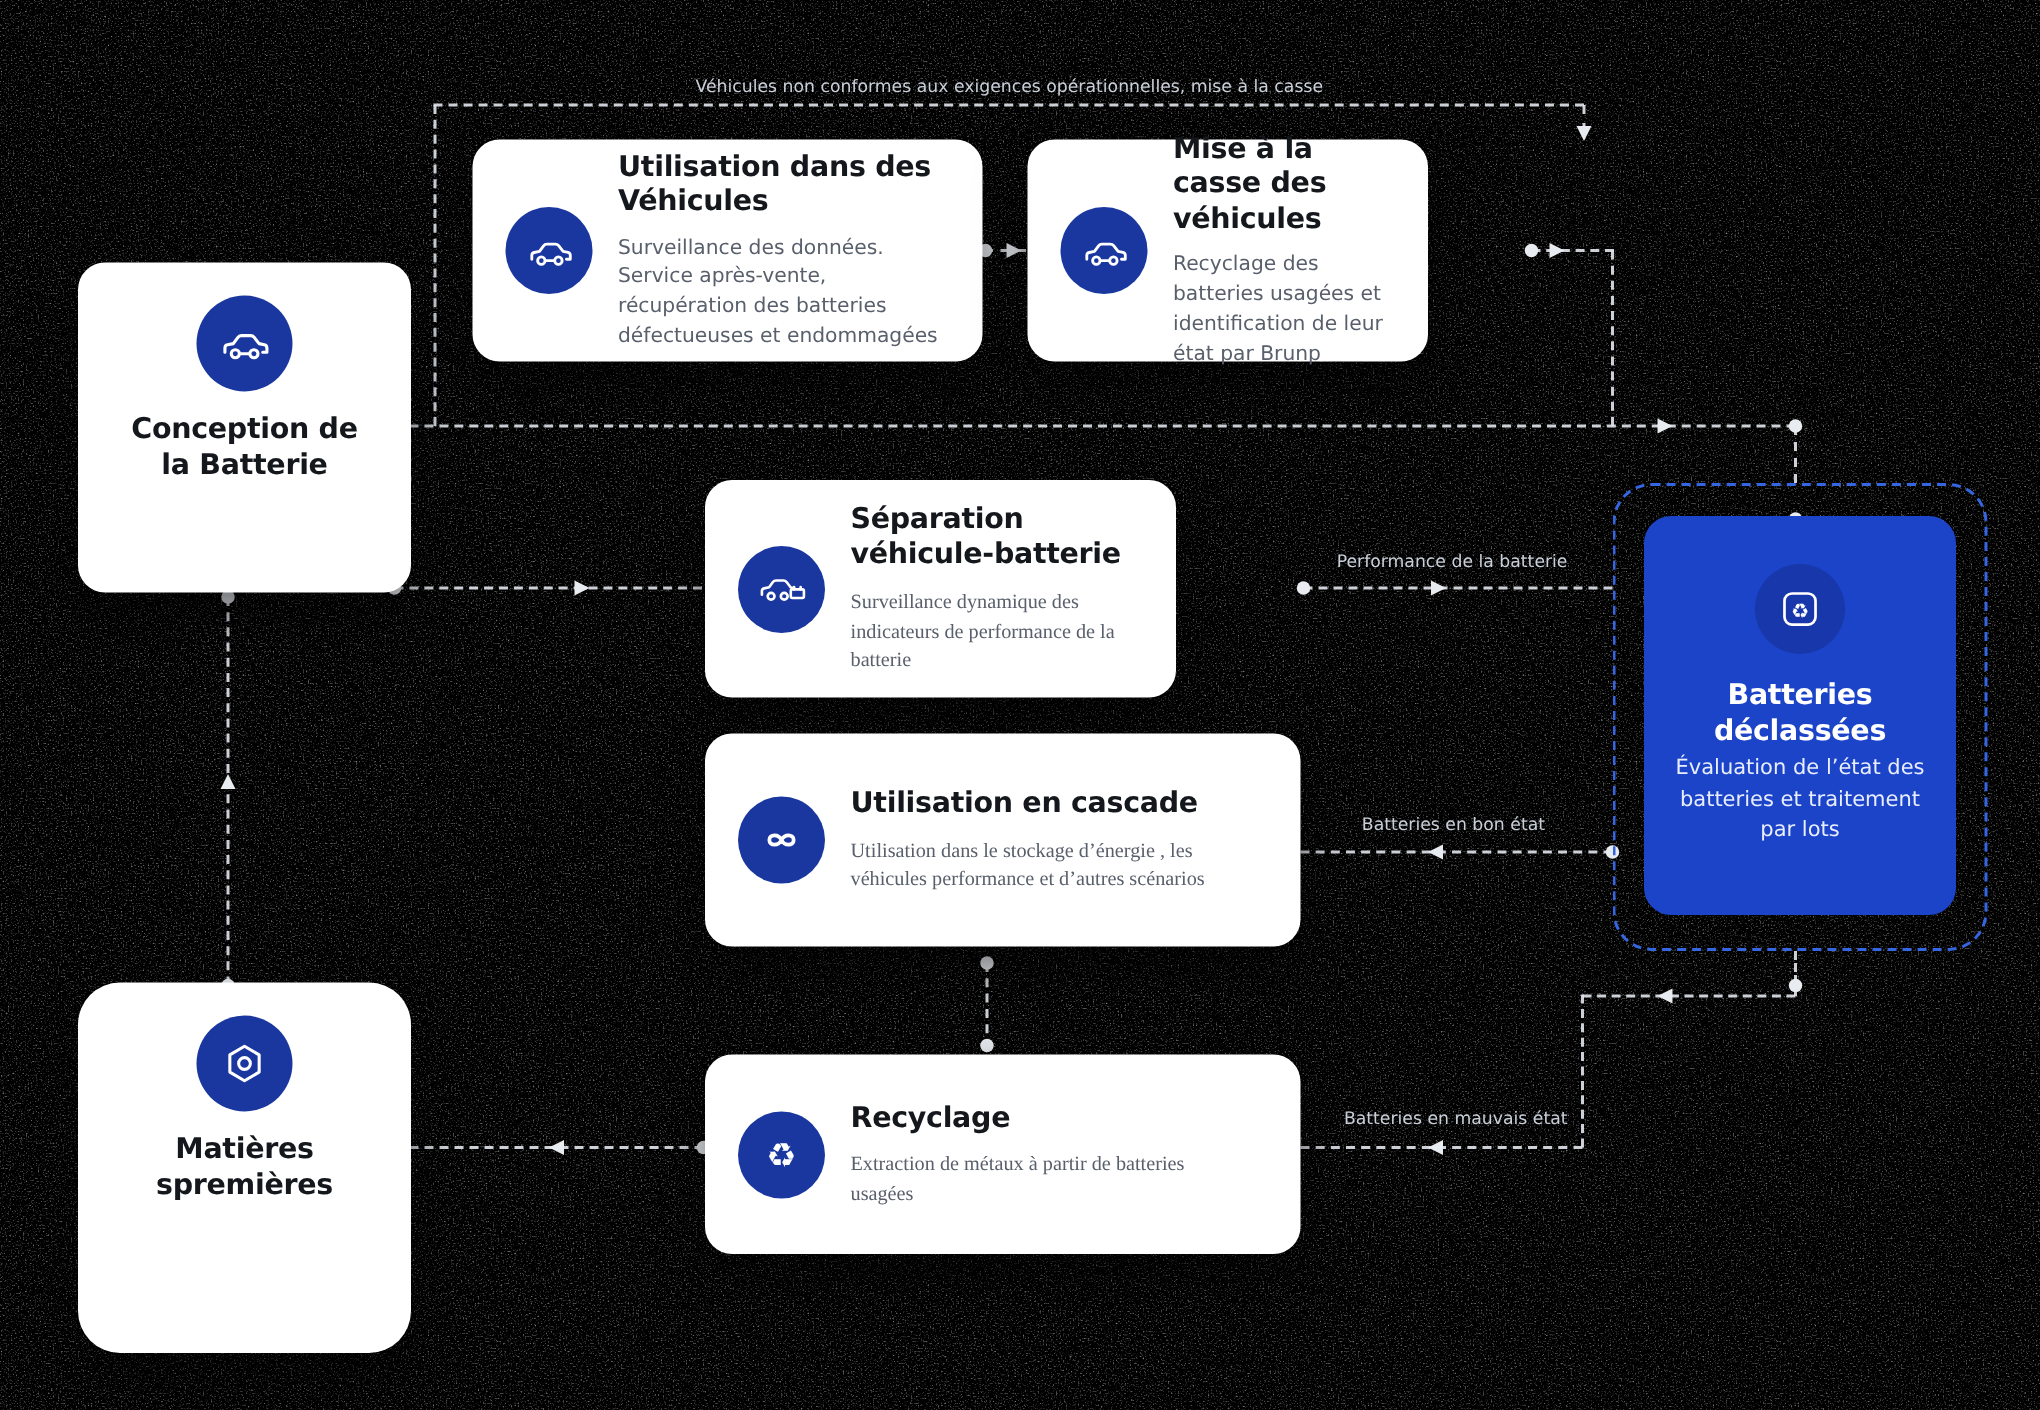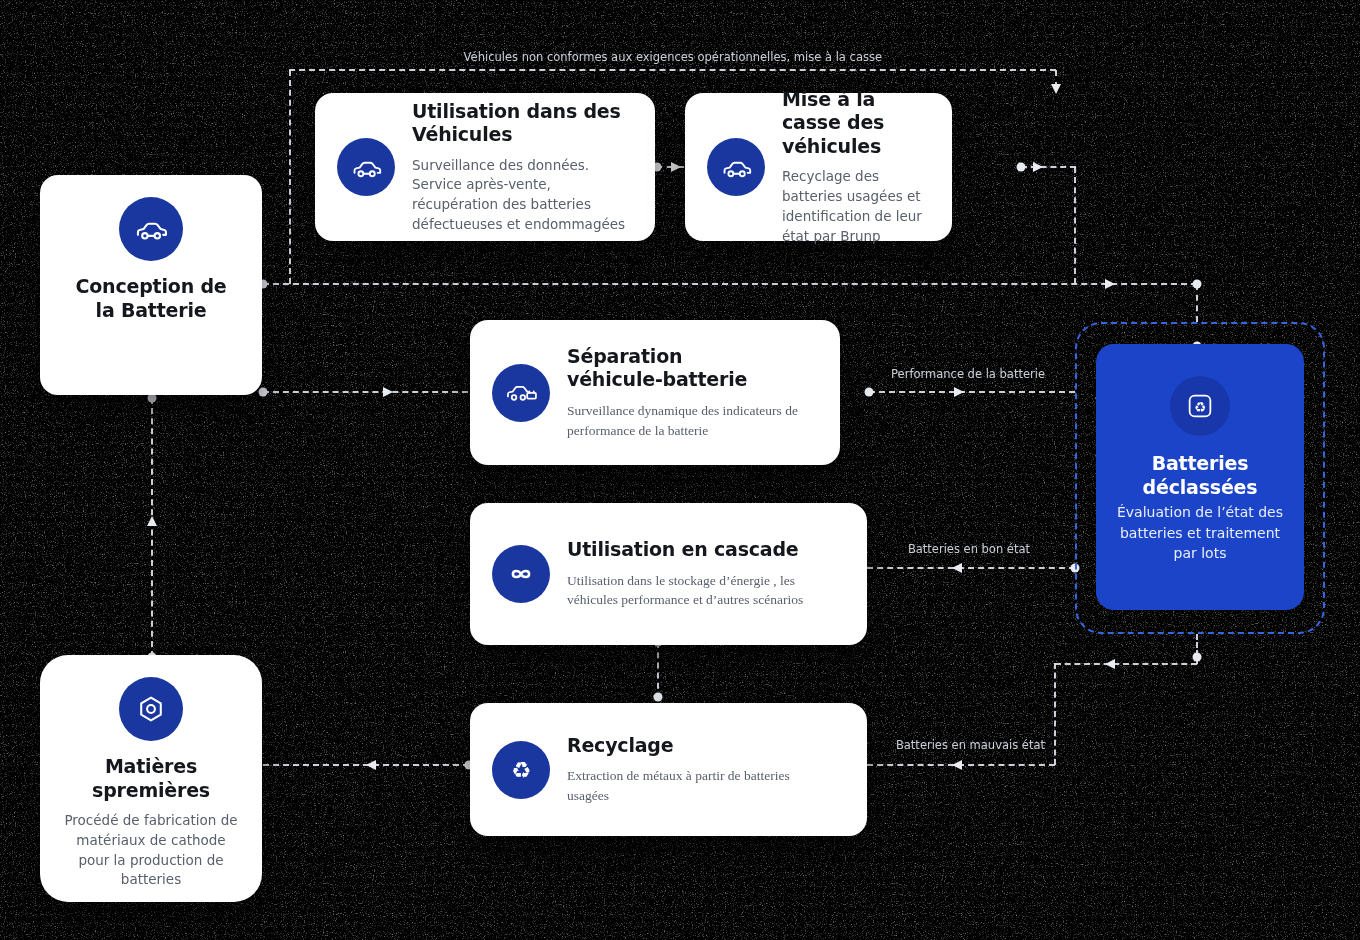--- a/index.html
+++ b/index.html
@@ -21,21 +21,21 @@
   .arr-u { border-left: 5px solid transparent; border-right: 5px solid transparent; border-bottom: 10px solid #e8ebf0; }
   .arr-d { border-left: 5px solid transparent; border-right: 5px solid transparent; border-top: 10px solid #e8ebf0; }
 
   .edge-label { position: absolute; color: #c9cfd9; font-size: 11.5px; line-height: 1.5;
                 z-index: 3; text-align: right; }
 
   
   .card { position: absolute; background: var(--card-bg, #ffffff); border-radius: 18px;
           box-shadow: 0 14px 32px rgba(0,0,0,0.55); z-index: 4; box-sizing: border-box; }
   .card-h { display: flex; align-items: center; gap: 17px; padding: 20px 22px; }
-  .card-v { display: flex; flex-direction: column; align-items: center; text-align: center; padding: 22px 24px; }
+  .card-v { display: flex; flex-direction: column; align-items: center; text-align: center; padding: 22px 24px; margin-left: 12px; }
   .icon-circle { width: 58px; height: 58px; border-radius: 50%; flex: 0 0 auto;
                  background: var(--icon-circle-blue, #1A37A0);
                  display: flex; align-items: center; justify-content: center; }
   .card-v .icon-circle { width: 64px; height: 64px; margin-bottom: 14px; }
   .card-title { font-weight: 700; color: #14171c; font-size: 19px; line-height: 1.24; letter-spacing: -0.2px; }
   .card-body { color: #59606c; font-size: 13.5px; line-height: 1.46; margin-top: 9px; }
   .w-narrow { max-width: 215px; }
   .w-xnarrow { max-width: 140px; margin-left: auto; margin-right: auto; }
   .b-narrow { max-width: 255px; font-family: Liberation Serif, serif; }
 
@@ -162,39 +162,39 @@
         <path d="M16.6 27.6 h7"></path>
       </g>
     </svg>
   </div>
   <div class="txt">
     <div class="card-title">Mise à la casse des véhicules</div>
     <div class="card-body">Recyclage des batteries usagées et identification de leur état par Brunp</div>
   </div>
 </div>
 
-<div class="card card-h" style="left:470px; top:320px; width:370px; height:145px;">
+<div class="card card-h" style="left:470px; top:320px; width:314px; height:145px;">
   <div class="icon-circle">
     <svg width="35" height="35" viewBox="0 0 40 40" aria-hidden="true">
       <g fill="none" stroke="#fff" stroke-width="2" stroke-linecap="round" stroke-linejoin="round">
         <path d="M4.5 24.5 v-2.7 q0 -1.7 1.7 -2.1 l3.8 -0.8 2.9 -4 q0.9 -1.2 2.4 -1.2 h5.6 q1.5 0 2.4 1.2 l3.2 4.1 2.6 0.7"></path>
         <circle cx="11.5" cy="25.7" r="2.6"></circle>
         <circle cx="21.5" cy="25.7" r="2.6"></circle>
         <rect x="26.5" y="20.5" width="10" height="6.5" rx="1.2"></rect>
         <path d="M29 20.5 v-1.8 M34 20.5 v-1.8"></path>
       </g>
     </svg>
   </div>
   <div class="txt">
     <div class="card-title w-narrow">Séparation véhicule-batterie</div>
     <div class="card-body b-narrow">Surveillance dynamique des indicateurs de performance de la batterie</div>
   </div>
 </div>
 
-<div class="card card-h" style="left:470px; top:503px; width:397px; height:142px;">
+<div class="card card-h" style="left:470px; top:489px; width:397px; height:142px;">
   <div class="icon-circle">
     <svg width="36" height="36" viewBox="0 0 40 40" aria-hidden="true">
       <path d="M11 20 c0 -4.6 6.9 -4.6 9 0 c2.1 4.6 9 4.6 9 0 c0 -4.6 -6.9 -4.6 -9 0 c-2.1 4.6 -9 4.6 -9 0 Z" fill="none" stroke="#fff" stroke-width="2.8"></path>
     </svg>
   </div>
   <div class="txt">
     <div class="card-title">Utilisation en cascade</div>
     <div class="card-body b-narrow">Utilisation dans le stockage d’énergie , les véhicules performance et d’autres scénarios</div>
   </div>
 </div>
@@ -214,21 +214,20 @@
 <div class="card card-v" style="left:40px; top:655px; width:222px; height:247px;border-radius:28px;">
   <div class="icon-circle">
     <svg width="34" height="34" viewBox="0 0 40 40" aria-hidden="true">
       <g fill="none" stroke="#fff" stroke-width="2.4" stroke-linejoin="round">
         <path d="M20 6.5 L31.5 13.25 V26.75 L20 33.5 L8.5 26.75 V13.25 Z"></path>
         <circle cx="20" cy="20" r="4.6"></circle>
       </g>
     </svg>
   </div>
   <div class="card-title w-xnarrow">Matières spremières</div>
-  <div class="card-body">Procédé de fabrication de matériaux de cathode pour la production de batteries</div>
 </div>
 
 <div class="declassees-wrap">
   <div class="declassees-card">
     <div class="icon-circle">
       <svg width="36" height="36" viewBox="0 0 40 40" aria-hidden="true">
         <rect x="8.5" y="8.5" width="23" height="23" rx="5.5" fill="none" stroke="#fff" stroke-width="2"></rect>
         <text x="20" y="26.5" text-anchor="middle" font-size="15" fill="#fff" font-family="DejaVu Sans, sans-serif">♻</text>
       </svg>
     </div>

